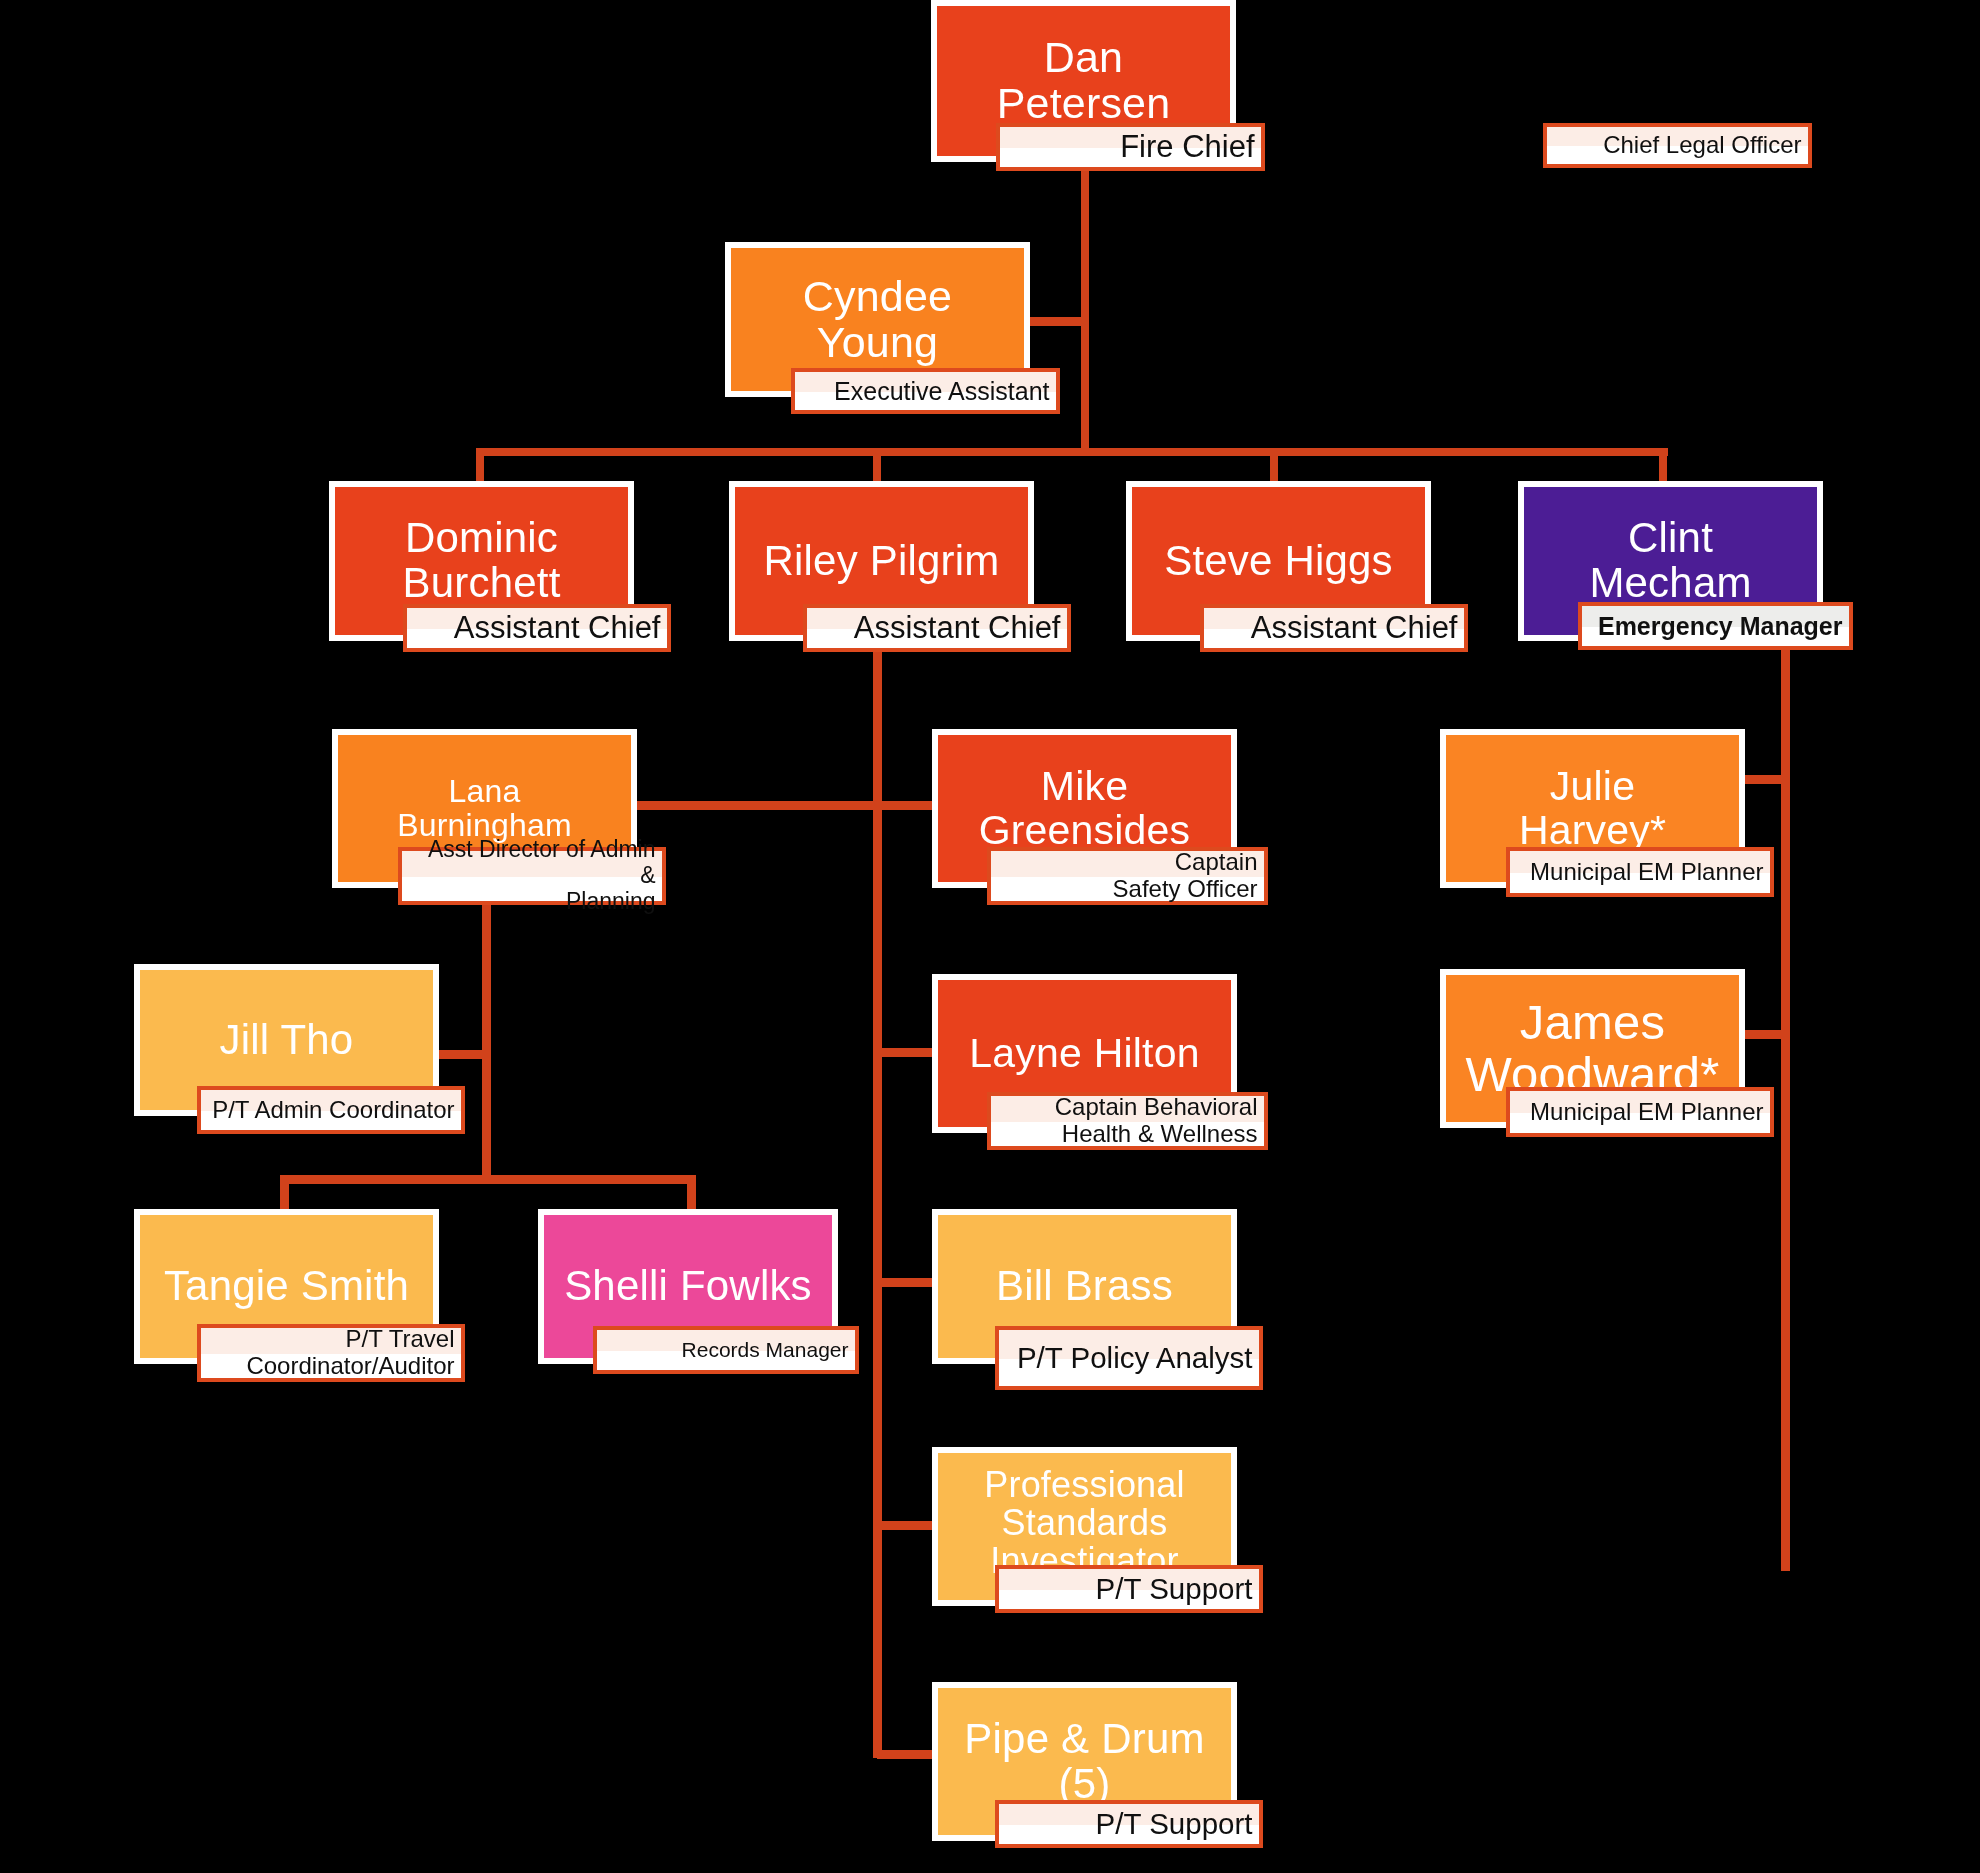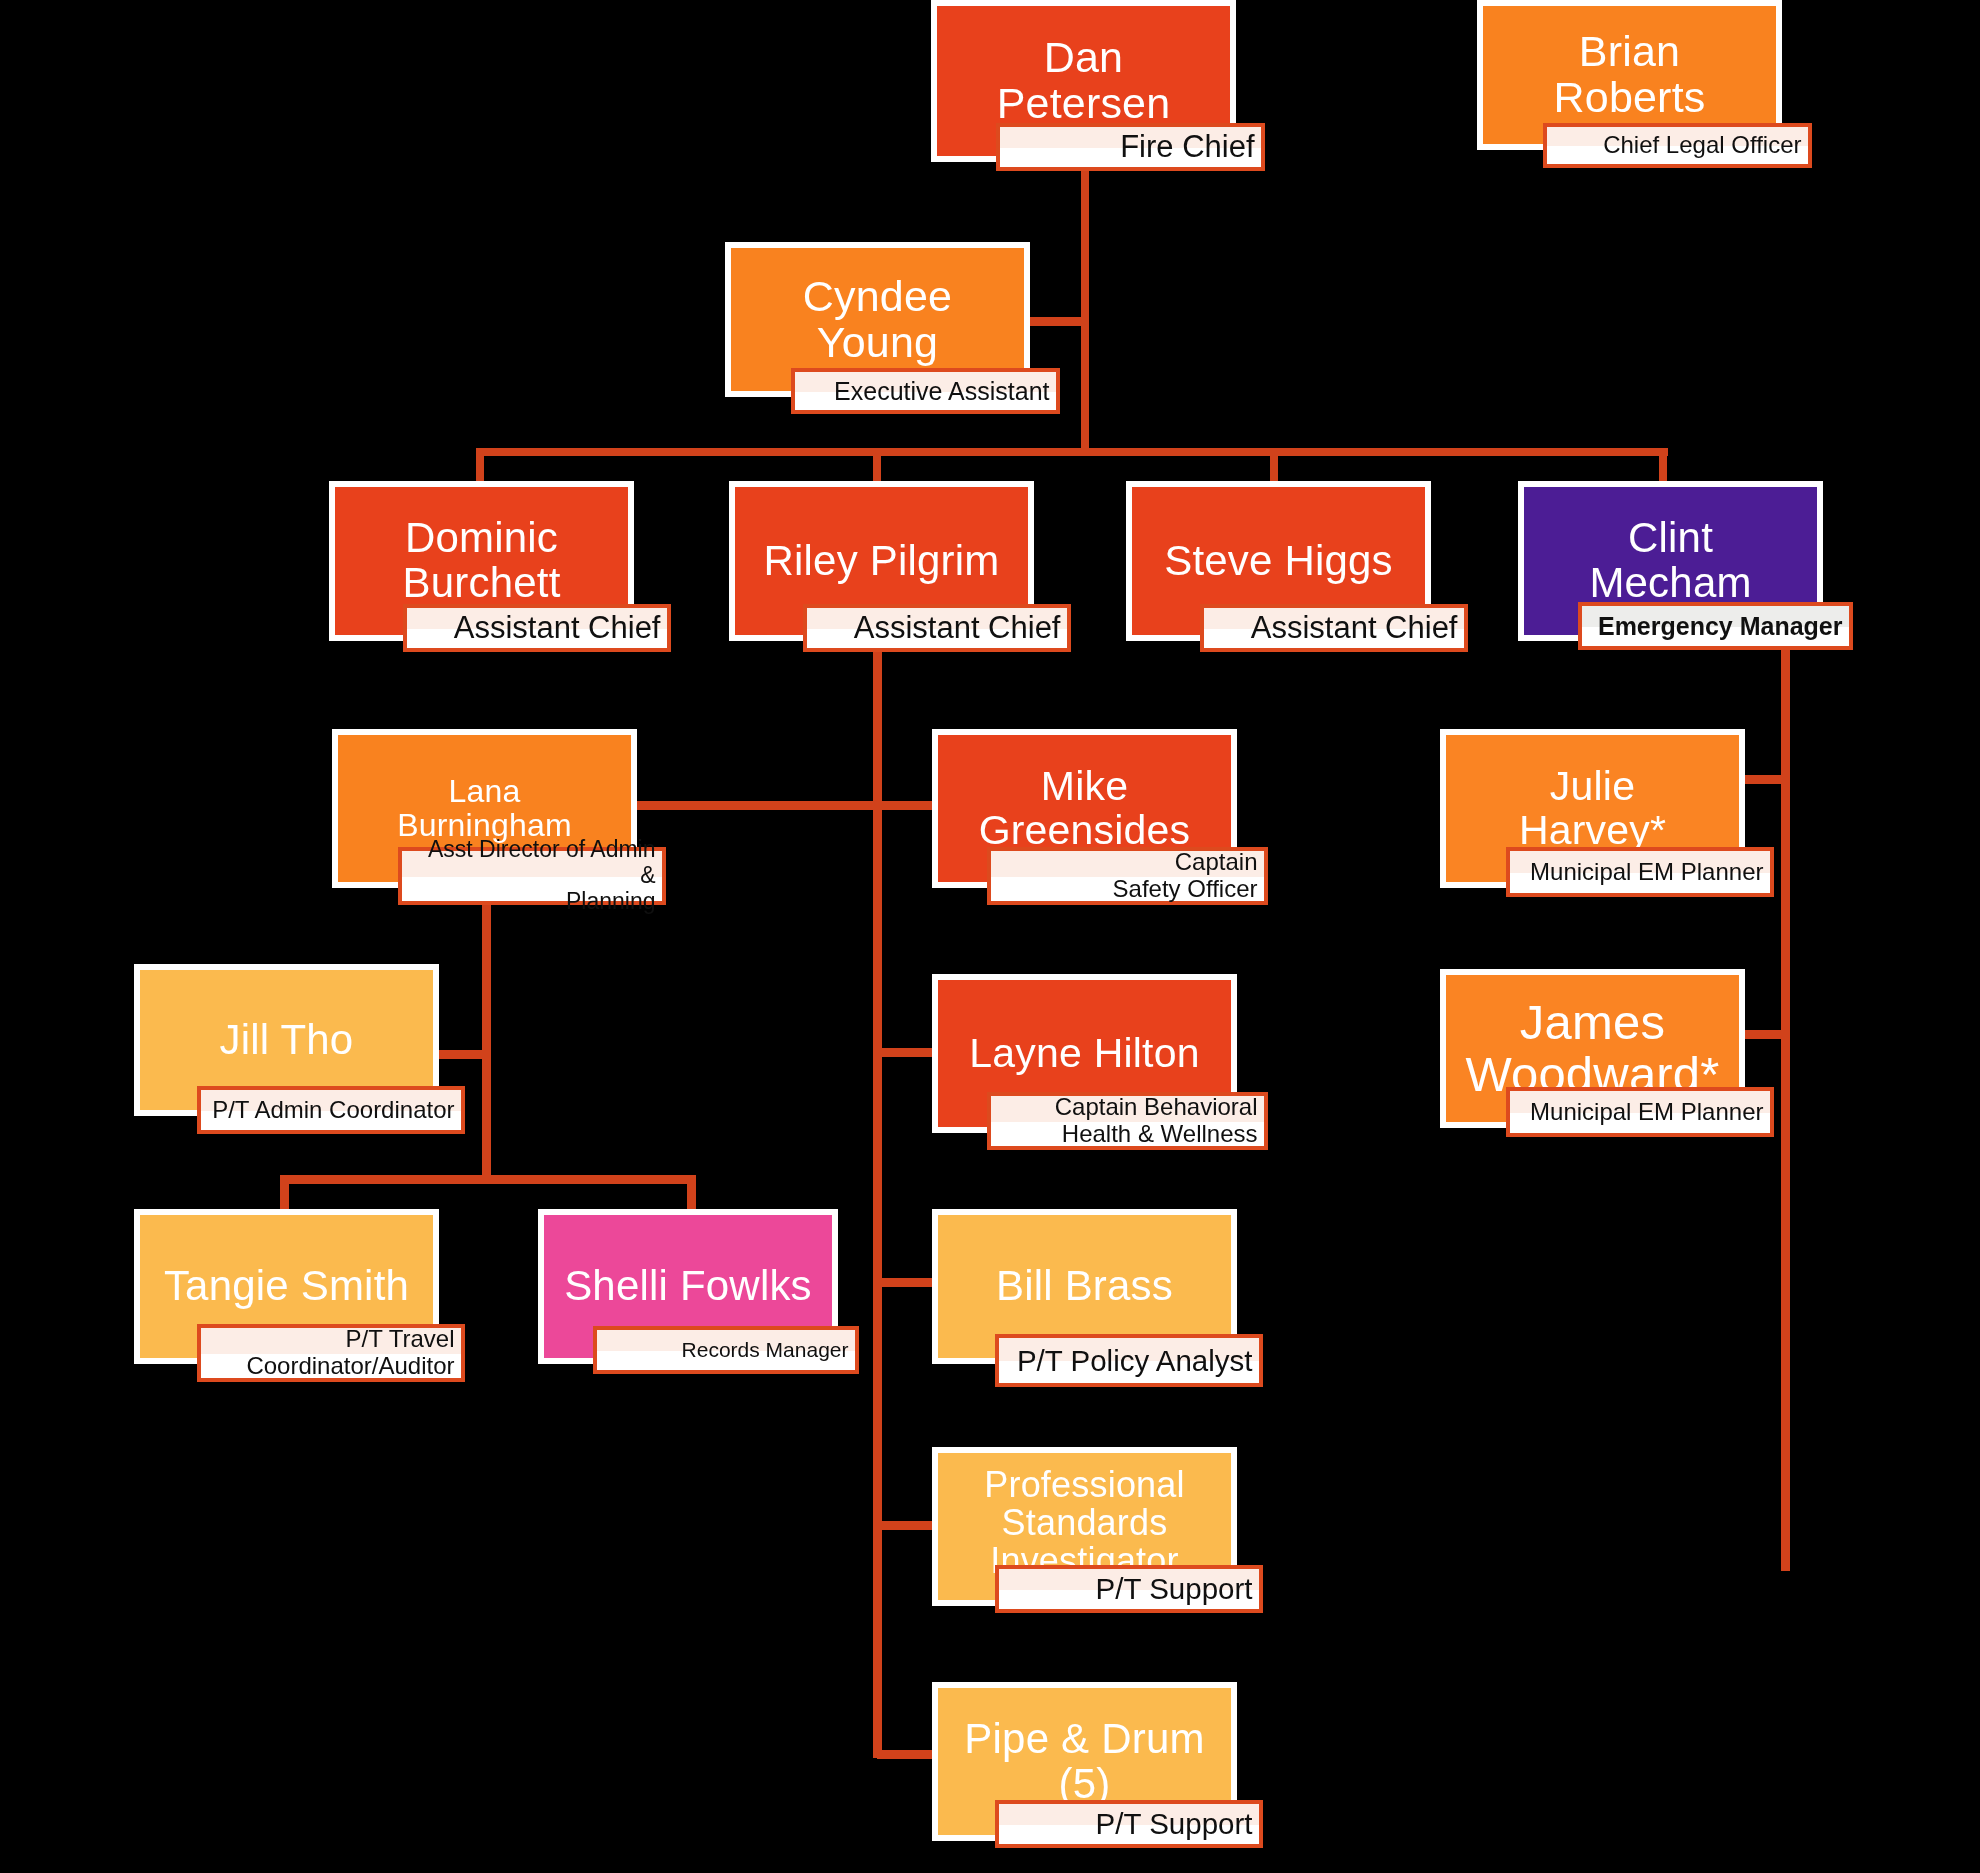--- a/index.html
+++ b/index.html
@@ -117,24 +117,20 @@
     <div class="namecard" style="width:305px; height:162px; background:#E8411C;">
       <span class="nm" style="font-size:43px;">Dan
 Petersen</span>
     </div>
     <div class="titleplate" style="left:65px; top:123px; width:269px; height:48px;">
       <span class="tt" style="font-size:31px;">Fire Chief</span>
     </div>
   </div>
 
   <div class="node" style="left:1477px; top:0px; width:305px; height:175px;">
-    <div class="namecard" style="width:305px; height:150px; background:#F9821F;">
-      <span class="nm" style="font-size:43px;">Brian
-Roberts</span>
-    </div>
     <div class="titleplate" style="left:66px; top:123px; width:269px; height:45px;">
       <span class="tt" style="font-size:24px;">Chief Legal Officer</span>
     </div>
   </div>
 
   <div class="node" style="left:725px; top:242px; width:305px; height:175px;">
     <div class="namecard" style="width:305px; height:155px; background:#F9821F;">
       <span class="nm" style="font-size:43px;">Cyndee
 Young</span>
     </div>
@@ -258,21 +254,21 @@
     </div>
     <div class="titleplate center" style="left:55px; top:117px; width:266px; height:48px;">
       <span class="tt" style="font-size:21px;">Records Manager</span>
     </div>
   </div>
 
   <div class="node" style="left:932px; top:1209px; width:305px; height:180px;">
     <div class="namecard" style="width:305px; height:155px; background:#FBBA4E;">
       <span class="nm" style="font-size:42px;">Bill Brass</span>
     </div>
-    <div class="titleplate center" style="left:63px; top:125px; width:268px; height:53px;">
+    <div class="titleplate center" style="left:63px; top:117px; width:268px; height:64px;">
       <span class="tt" style="font-size:29.5px;">P/T Policy Analyst</span>
     </div>
   </div>
 
   <div class="node" style="left:932px; top:1447px; width:305px; height:185px;">
     <div class="namecard" style="width:305px; height:159px; background:#FBBA4E; align-items:flex-start; overflow:hidden;">
       <span class="nm" style="font-size:36px; padding-top:13px;">Professional
 Standards
 Investigator</span>
     </div>

